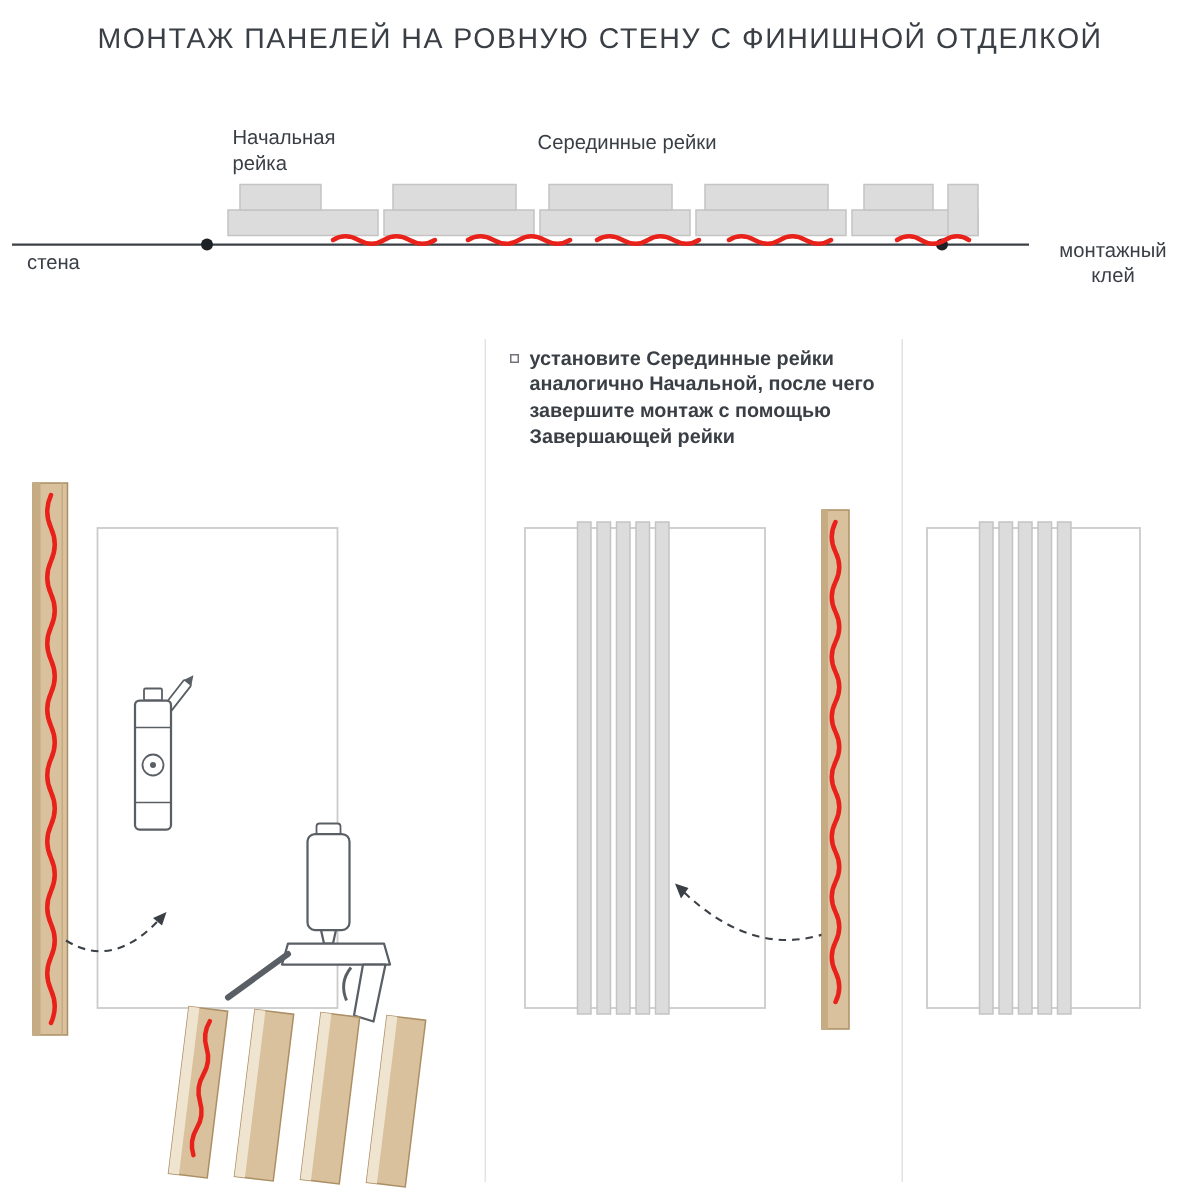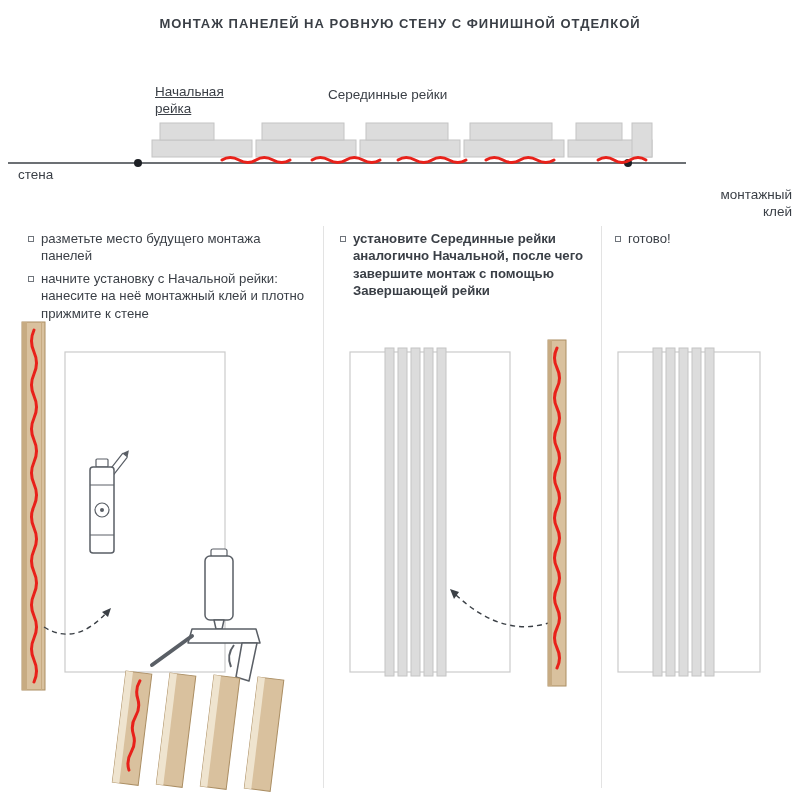--- a/index.html
+++ b/index.html
@@ -4,28 +4,28 @@
 <style>
   html,body{margin:0;padding:0;}
   body{
     width:800px;height:800px;background:#ffffff;
     font-family:"Liberation Sans","DejaVu Sans",sans-serif;
     color:#3a3f46;position:relative;overflow:hidden;
   }
   .page{position:absolute;inset:0;}
   .title{
     position:absolute;top:16px;left:0;width:800px;text-align:center;
-    font-size:13px;font-weight:700;letter-spacing:1px;color:#3a3f46;
+    font-size:19px;font-weight:400;letter-spacing:1px;color:#3a3f46;
   }
   .lbl{position:absolute;font-size:13.5px;line-height:1.28;color:#3a3f46;}
-  .lbl-start{left:155px;top:83px;width:95px;text-decoration:underline;}
-  .lbl-middle{left:328px;top:86px;width:180px;}
+  .lbl-start{left:155px;top:83px;width:95px;}
+  .lbl-middle{left:328px;top:86px;width:180px;text-align:center;}
   .lbl-end{left:537px;top:83px;width:112px;}
   .lbl-wall{left:18px;top:166px;}
-  .lbl-glue{right:8px;top:158px;width:100px;text-align:right;margin-top:28px;}
+  .lbl-glue{right:8px;top:158px;width:100px;text-align:center;}
   .scheme{position:absolute;left:0;top:110px;}
   .divider{position:absolute;top:226px;height:562px;width:1px;background:#e3e3e3;}
   .d1{left:323px;}
   .d2{left:601px;}
   ul.steps{
     list-style:none;margin:0;padding:0;position:absolute;top:230px;
     font-size:13.2px;line-height:1.32;color:#3a3f46;
   }
   ul.steps li{position:relative;padding-left:13px;margin-bottom:5px;}
   ul.steps li::before{
@@ -78,29 +78,22 @@
   </svg>
 
   <div class="lbl lbl-start">Начальная рейка</div>
   <div class="lbl lbl-middle">Серединные рейки</div>
   <div class="lbl lbl-wall">стена</div>
   <div class="lbl lbl-glue">монтажный клей</div>
 
   <div class="divider d1"></div>
   <div class="divider d2"></div>
 
-  <ul class="steps s1">
-    <li>разметьте место будущего монтажа панелей</li>
-    <li>начните установку с Начальной рейки: нанесите на неё монтажный клей и плотно прижмите к стене</li>
-  </ul>
   <ul class="steps s2">
     <li>установите Серединные рейки аналогично Начальной, после чего завершите монтаж с помощью Завершающей рейки</li>
-  </ul>
-  <ul class="steps s3">
-    <li>готово!</li>
   </ul>
 
   <svg class="illus i1" width="323" height="485" viewBox="0 0 323 485">
 
     <rect x="65" y="37" width="160" height="320" fill="#ffffff" stroke="#cbcbcb" stroke-width="1.2"></rect>
 
     <g>
       <rect x="22" y="7" width="23" height="368" fill="#d9c19e" stroke="#ab8e63" stroke-width="1"></rect>
       <rect x="22" y="7" width="5" height="368" fill="#c7ab82"></rect>
       <line x1="41.5" y1="7" x2="41.5" y2="375" stroke="#c7ab82" stroke-width="1"></line>

